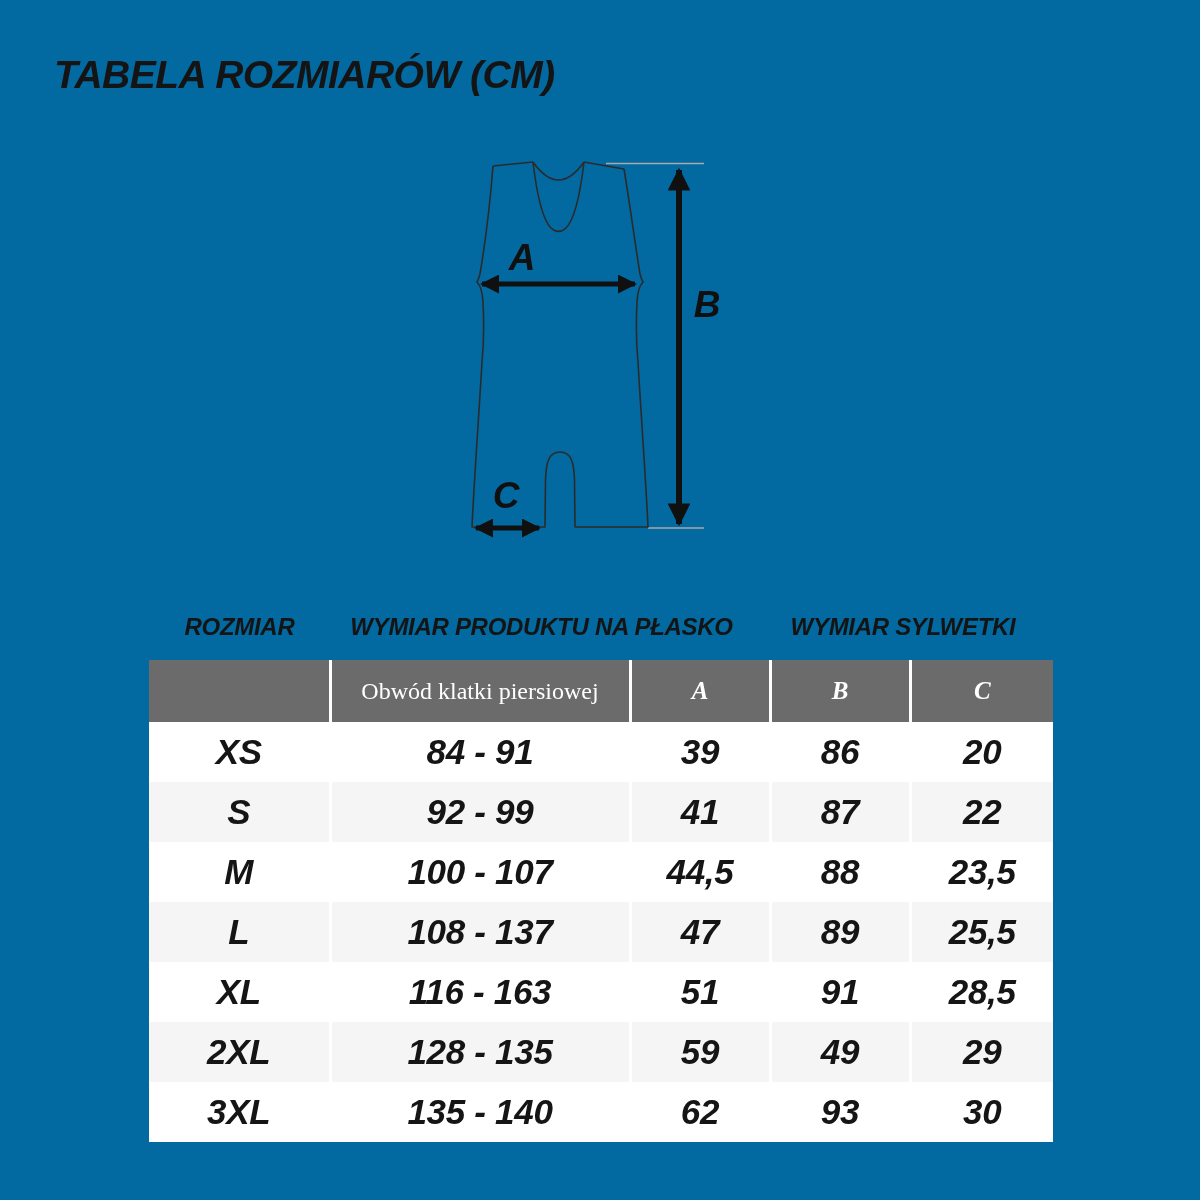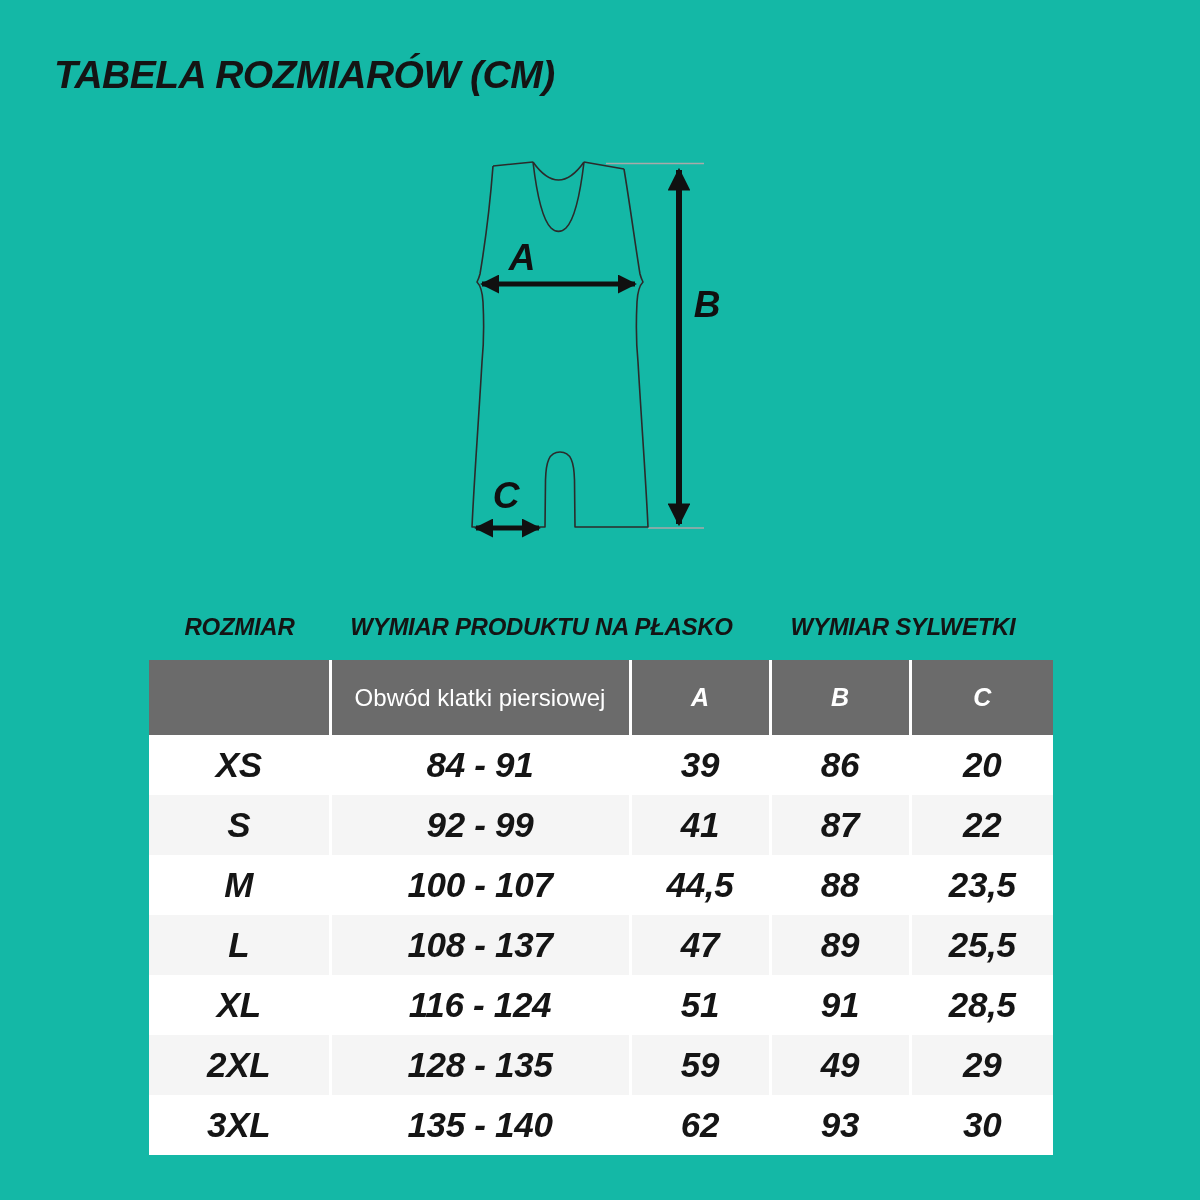--- a/index.html
+++ b/index.html
@@ -1,17 +1,17 @@
 <!DOCTYPE html>
 <html><head>
 <meta charset="utf-8">
 <style>
   html,body{margin:0;padding:0;background:#ffffff;}
   .canvas{
-    position:relative;width:1200px;height:1200px;background:#14b8a6;overflow:hidden;
+    position:relative;width:1200px;height:1200px;background:#0369a1;overflow:hidden;
     font-family:"Liberation Sans",sans-serif;color:#151515;
   }
   .page-title{
     position:absolute;left:54px;top:52px;margin:0;
     font-size:39px;line-height:46px;font-weight:700;font-style:italic;
     letter-spacing:-0.5px;color:#141414;white-space:nowrap;
   }
   .diagram{position:absolute;left:430px;top:140px;width:330px;height:420px;}
   .diagram .outline{fill:none;stroke:#2b2b2b;stroke-width:1.6;stroke-linejoin:round;}
   .diagram .guide{stroke:#a9a9a9;stroke-width:1.5;}
@@ -37,21 +37,21 @@
   }
   .size-table td,.size-table th{
     padding:0;text-align:center;vertical-align:middle;
     font-style:italic;font-weight:700;font-size:35px;letter-spacing:-0.3px;
     color:#151515;
   }
   .size-table col.c-size{width:181px;}
   .size-table col.c-chest{width:300px;}
   .size-table col.c-a,.size-table col.c-b{width:140px;}
   .size-table col.c-c{width:143px;}
-  .size-table thead tr{height:75px;}
+  .size-table thead tr{height:62px;font-family:Liberation Serif, serif;}
   .size-table tbody tr{height:60px;}
   .size-table thead th{background:#6b6b6b;color:#ffffff;}
   .size-table thead th.hdr-chest{font-style:normal;font-weight:400;font-size:24px;letter-spacing:0;}
   .size-table thead th.hdr-letter{font-style:italic;font-weight:700;font-size:25px;}
   .size-table th + th,.size-table td + td{border-left:3px solid #ffffff;}
   .size-table tbody tr:nth-child(even){background:#f5f5f5;}
   .size-table tbody tr:nth-child(odd){background:#ffffff;}
 </style>
 </head>
 <body>
@@ -148,21 +148,21 @@
       </tr>
       <tr>
         <td>L</td>
         <td>108 - 137</td>
         <td>47</td>
         <td>89</td>
         <td>25,5</td>
       </tr>
       <tr>
         <td>XL</td>
-        <td>116 - 124</td>
+        <td>116 - 163</td>
         <td>51</td>
         <td>91</td>
         <td>28,5</td>
       </tr>
       <tr>
         <td>2XL</td>
         <td>128 - 135</td>
         <td>59</td>
         <td>49</td>
         <td>29</td>

